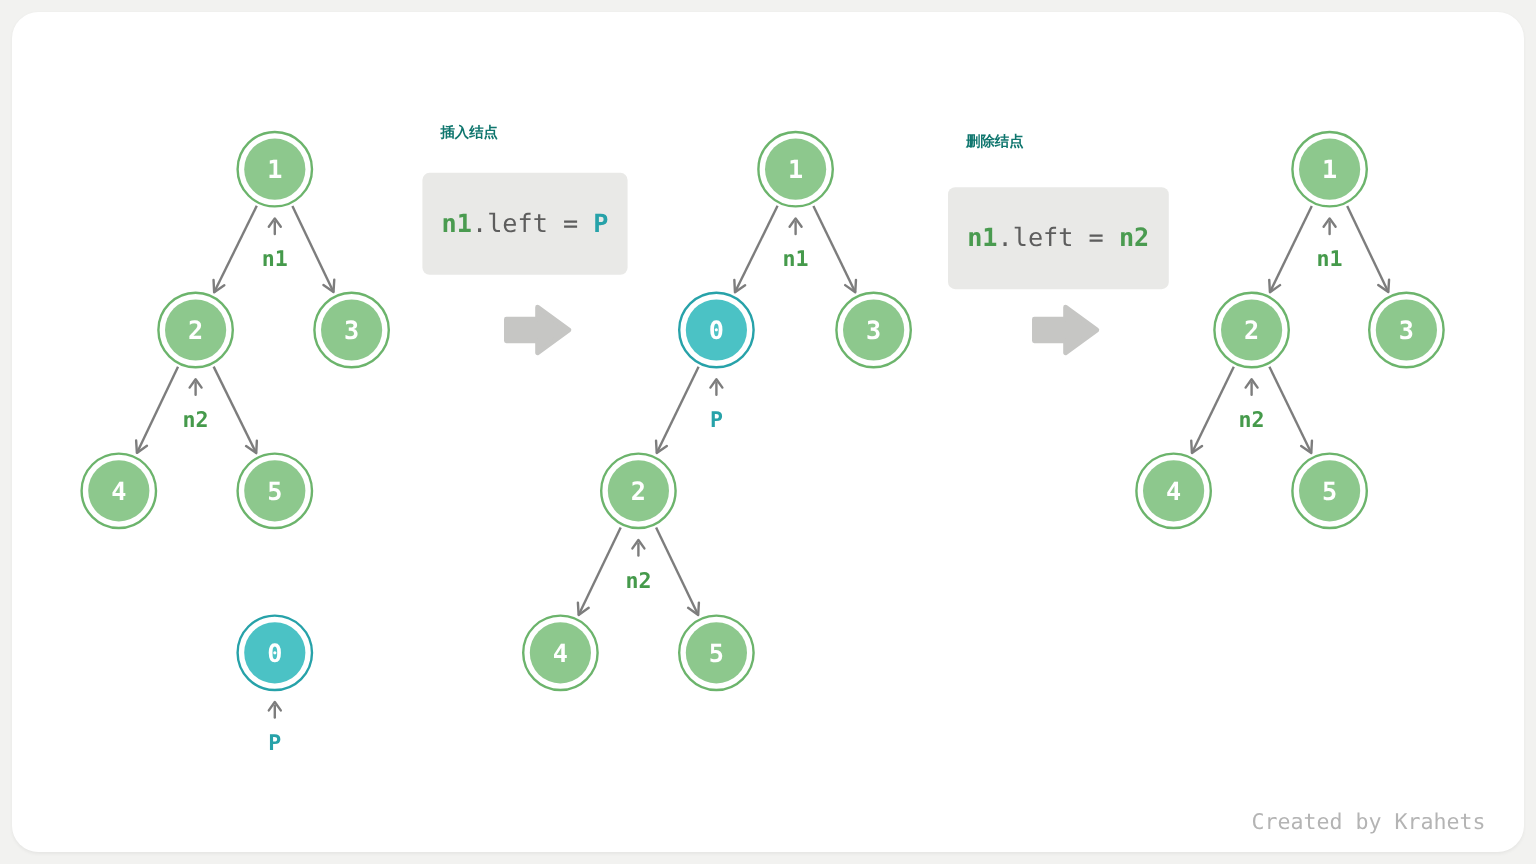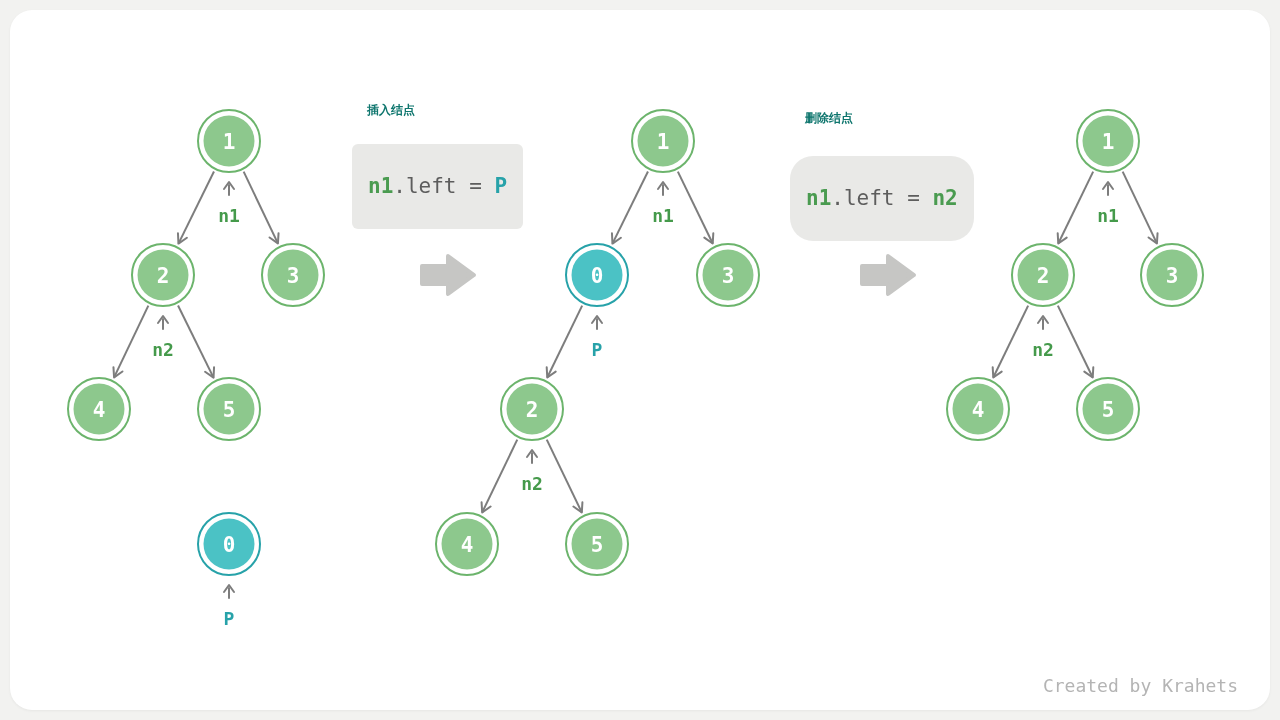--- a/index.html
+++ b/index.html
@@ -210,15 +210,15 @@
       </g>
     </g>
     <polygon points="422,266 448,266 448,256 474,275 448,294 448,284 422,284" fill="#c6c6c4" stroke="#c6c6c4" stroke-width="4" stroke-linejoin="round"></polygon>
     <polygon points="862,266 888,266 888,256 914,275 888,294 888,284 862,284" fill="#c6c6c4" stroke="#c6c6c4" stroke-width="4" stroke-linejoin="round"></polygon>
   </svg>
 
 <div class="section-title" style="left:367px; top:102px;">插入结点</div>
 <div class="code-box" id="code-0" style="left:352px; top:144px;"><div class="code-line"><span class="tok-green">n1</span><span class="tok-default">.left = </span><span class="tok-teal">P</span></div></div>
 
 <div class="section-title" style="left:805px; top:110px;">删除结点</div>
-<div class="code-box" id="code-1" style="left:790px; top:156px;border-radius:23px;"><div class="code-line"><span class="tok-green">n1</span><span class="tok-default">.left = </span><span class="tok-green">n2</span></div></div>
+<div class="code-box" id="code-1" style="left:790px; top:156px;"><div class="code-line"><span class="tok-green">n1</span><span class="tok-default">.left = </span><span class="tok-green">n2</span></div></div>
 
 <div class="watermark">Created by Krahets</div>
 
 </body></html>

